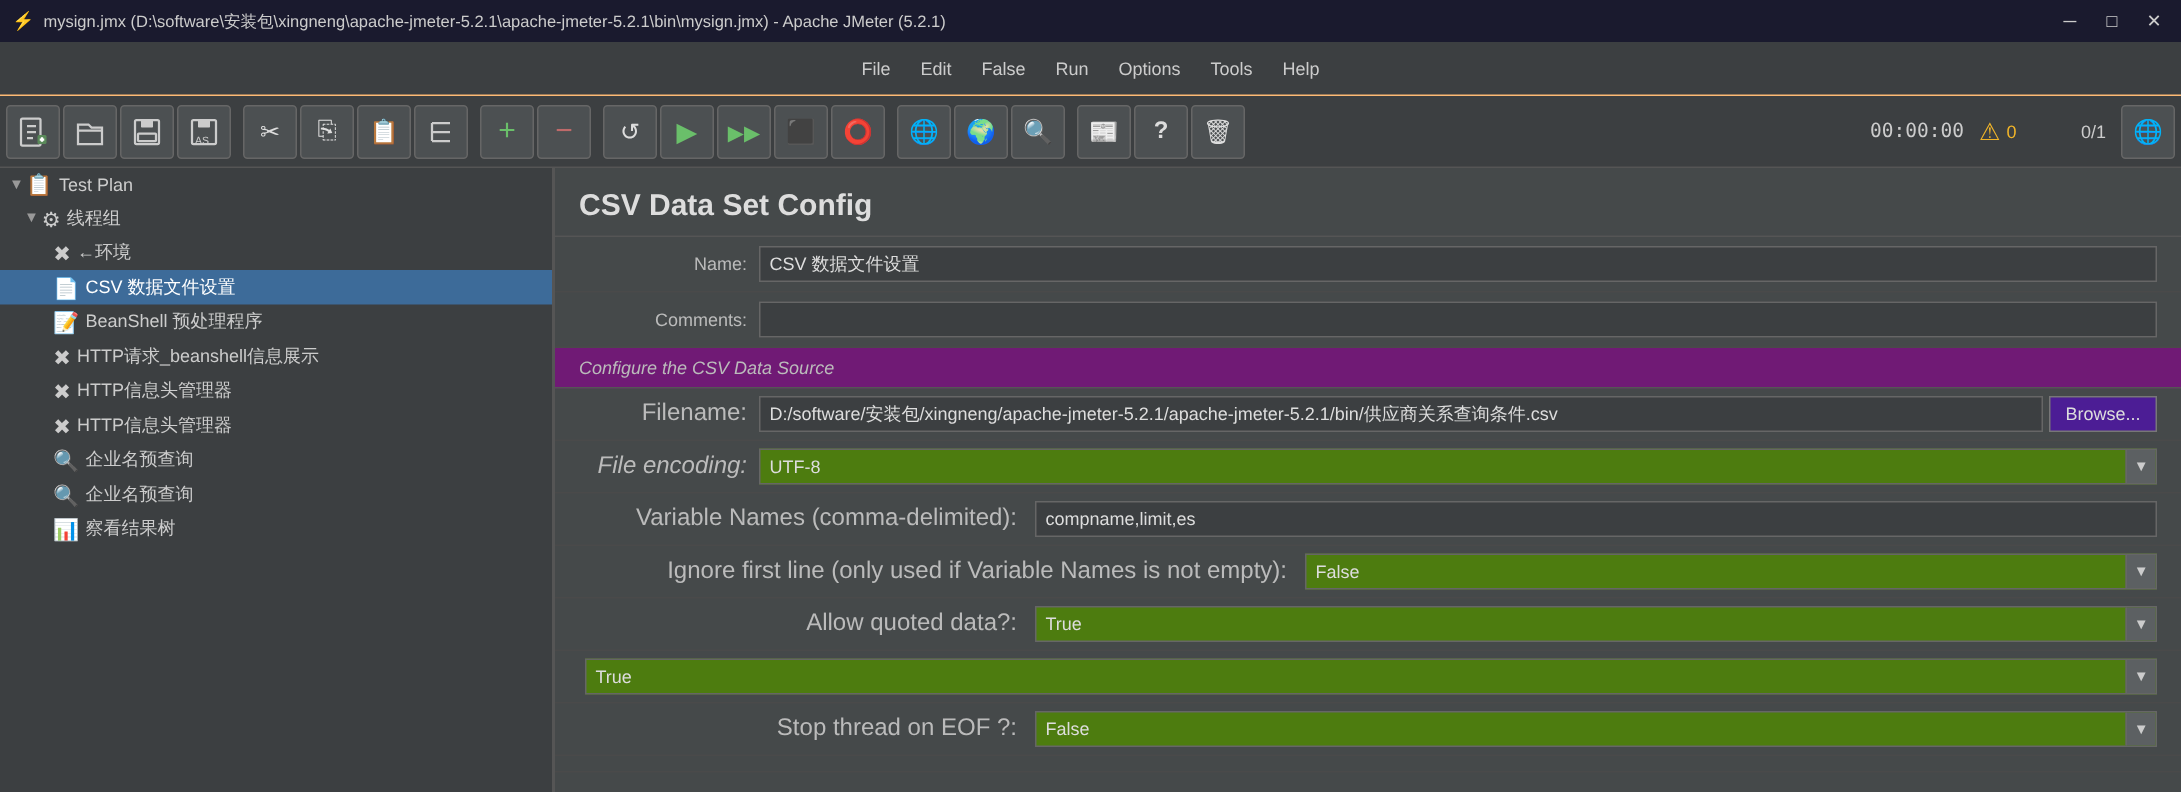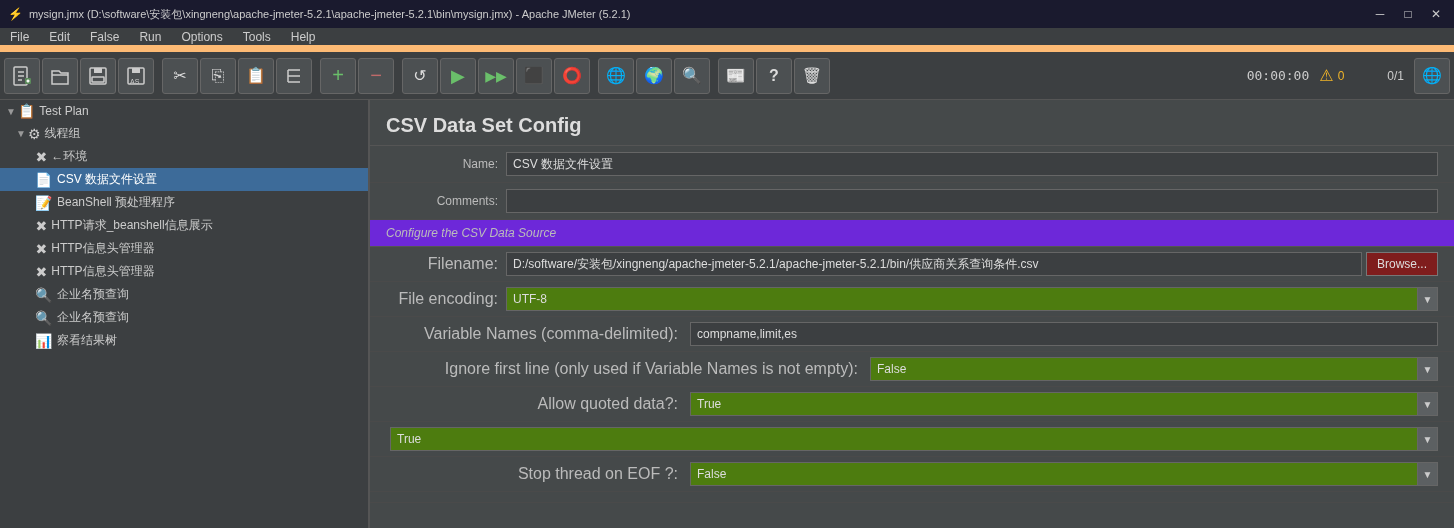--- a/index.html
+++ b/index.html
@@ -42,24 +42,25 @@
       align-items: center;
       justify-content: center;
       cursor: pointer;
       font-size: 12px;
       color: #ccc;
     }
 
     
     #menu-bar {
       background: #3c3f41;
-      height: 24px;
-      display: flex;
-      align-items: center;
-      border-bottom: 7px solid #fdba74;
+      height: 36px;
+      display: flex;
+      align-items: center;
+      border-bottom: 1px solid #fdba74;
+      justify-content: center;
     }
     .menu-item {
       padding: 0 10px;
       height: 100%;
       display: flex;
       align-items: center;
       cursor: pointer;
       font-size: 12px;
       color: #ccc;
     }
@@ -175,21 +176,21 @@
       background: #3c3f41;
       border: 1px solid #666;
       color: #ddd;
       padding: 3px 6px;
       font-size: 12px;
       height: 24px;
       outline: none;
     }
 
     .section-header {
-      background: #6d28d9;
+      background: #701a75;
       padding: 6px 16px;
       font-size: 12px;
       color: #bbb;
       border-bottom: 1px solid #555;
       font-style: italic;
     }
 
     .csv-form-row {
       display: flex;
       align-items: center;
@@ -215,21 +216,21 @@
       display: flex;
       align-items: center;
     }
     .csv-value-with-btn {
       display: flex;
       flex: 1;
       gap: 4px;
     }
     .csv-value-with-btn .csv-value { flex: 1; }
     .browse-btn {
-      background: #7f1d1d;
+      background: #4c1d95;
       border: 1px solid #777;
       color: #ddd;
       padding: 2px 10px;
       cursor: pointer;
       font-size: 12px;
       height: 24px;
     }
     .dropdown-value {
       display: flex;
       flex: 1;
@@ -466,21 +467,21 @@
       <div class="csv-label" style="min-width:120px;">Filename:</div>
       <div class="csv-value-with-btn">
         <div class="csv-value">
           <span>D:/software/安装包/xingneng/apache-jmeter-5.2.1/apache-jmeter-5.2.1/bin/供应商关系查询条件.csv</span>
         </div>
         <button class="browse-btn">Browse...</button>
       </div>
     </div>
 
     <div class="csv-form-row">
-      <div class="csv-label" style="min-width:120px;">File encoding:</div>
+      <div class="csv-label" style="min-width:120px;font-style:italic;">File encoding:</div>
       <div class="dropdown-value">
         <span class="dropdown-text">UTF-8</span>
         <div class="dropdown-arrow">▼</div>
       </div>
     </div>
 
     <div class="csv-form-row">
       <div class="csv-label" style="min-width:300px; text-align:right;">Variable Names (comma-delimited):</div>
       <input class="form-input" style="flex: 1 1 0%; margin-left: 4px;" type="text" value="compname,limit,es">
     </div>

